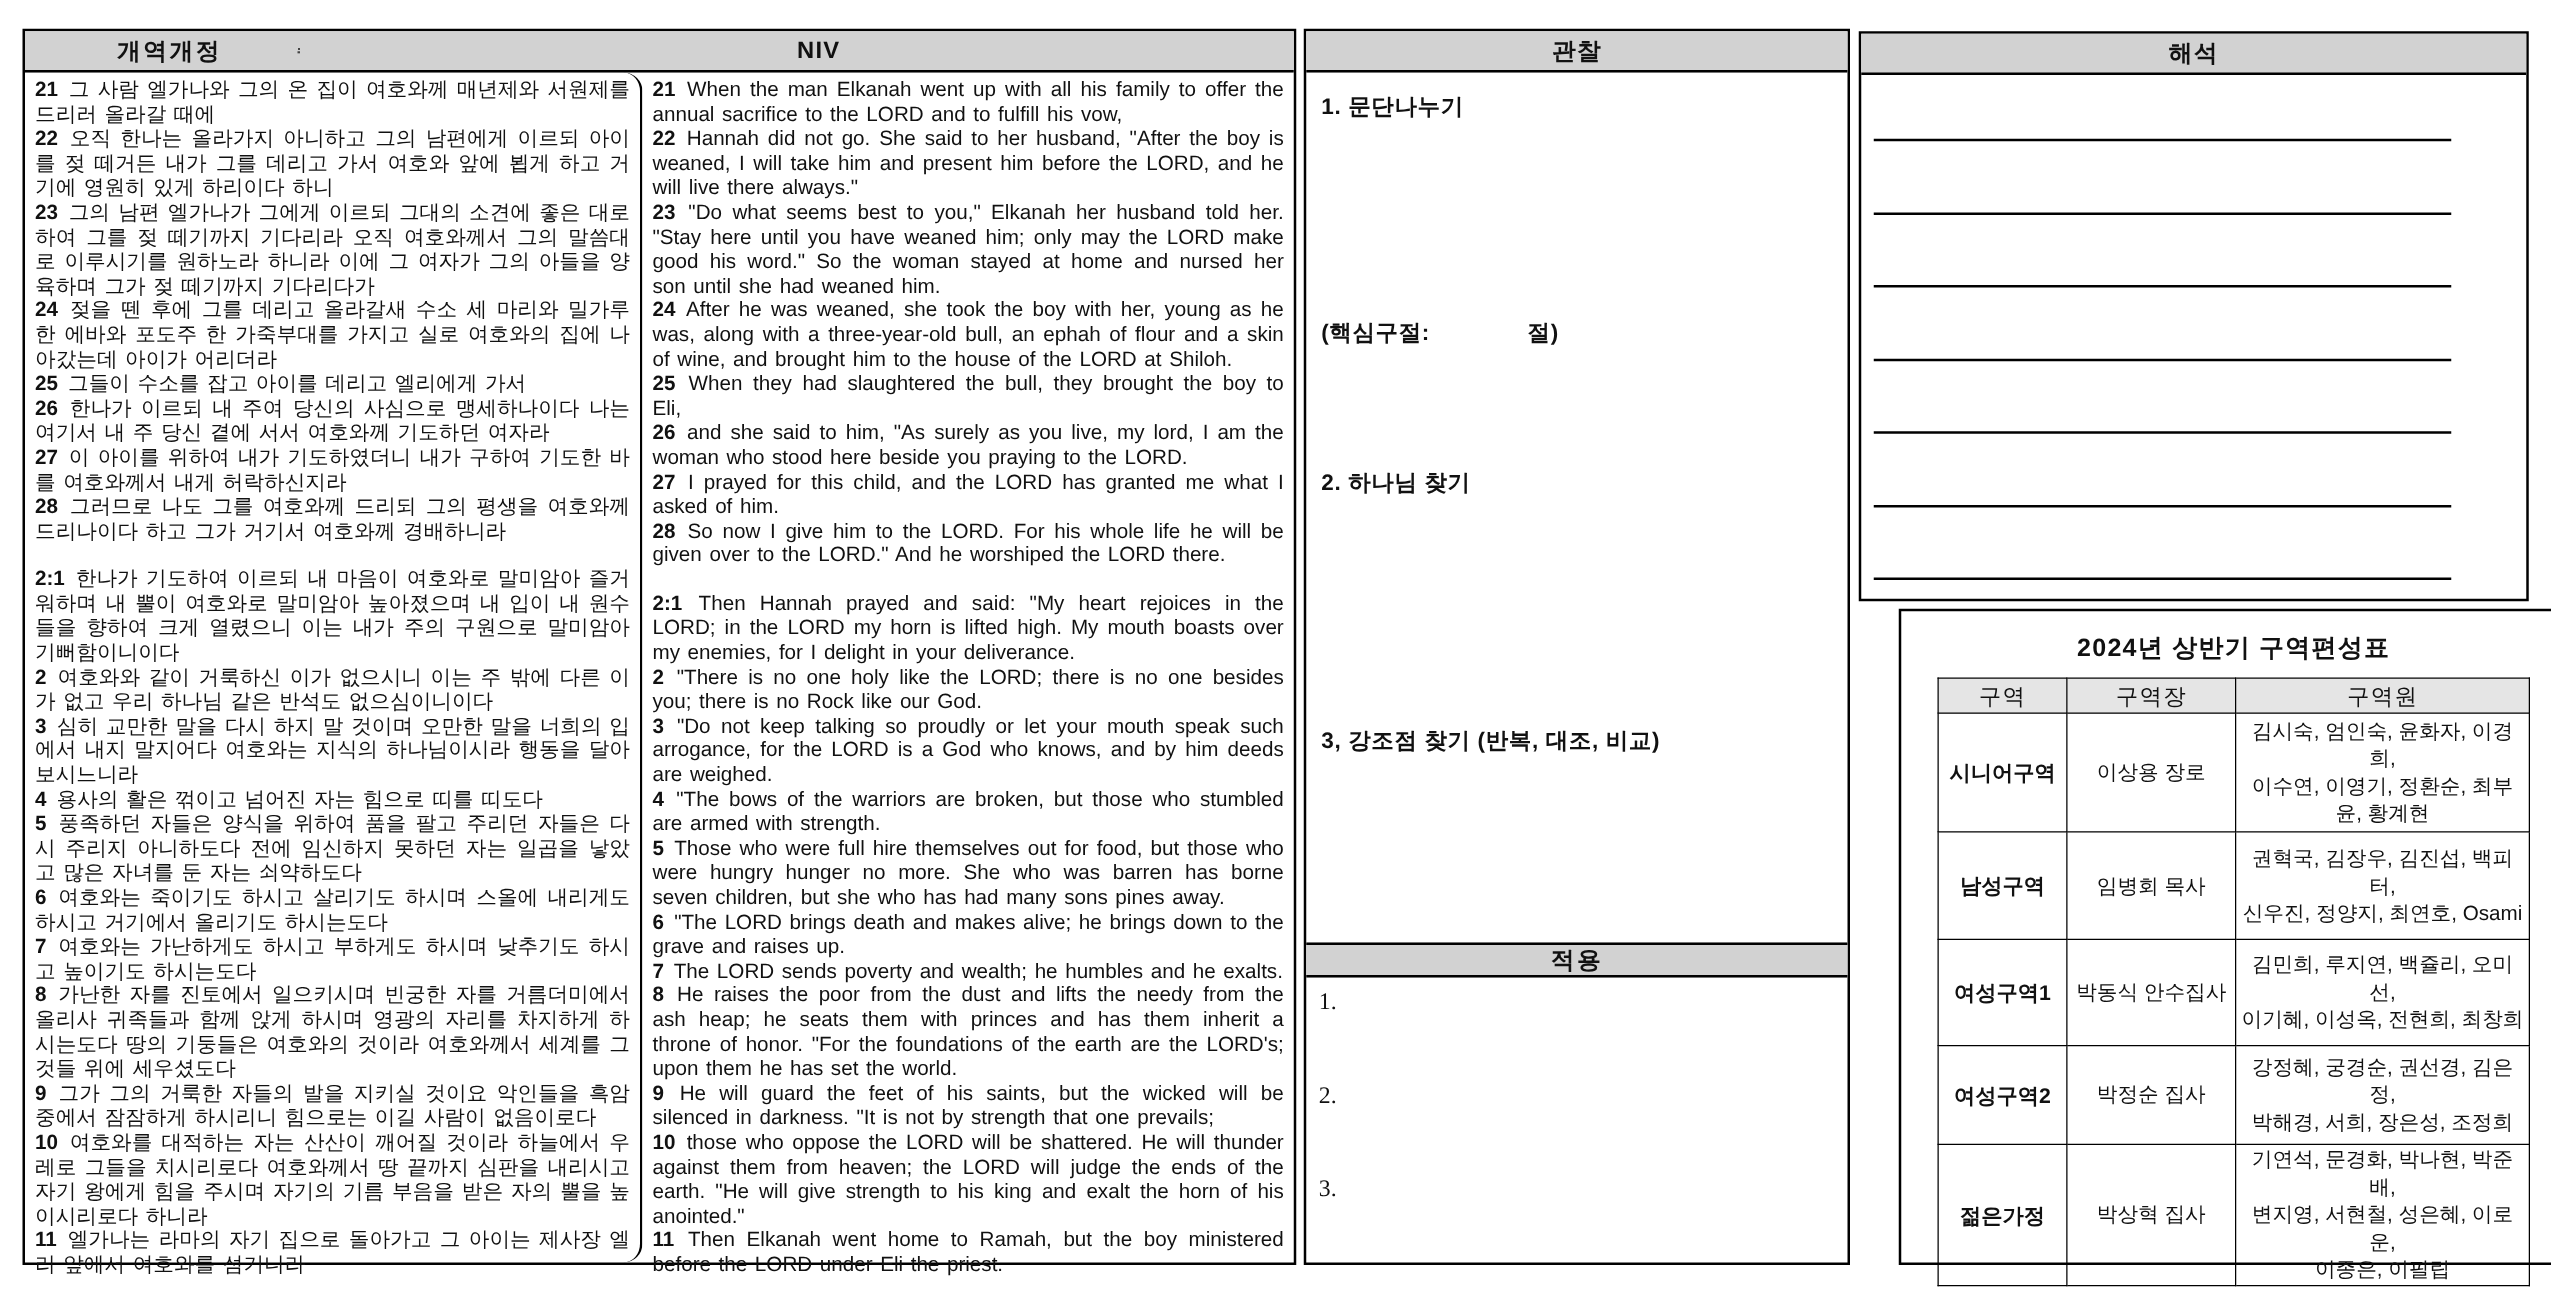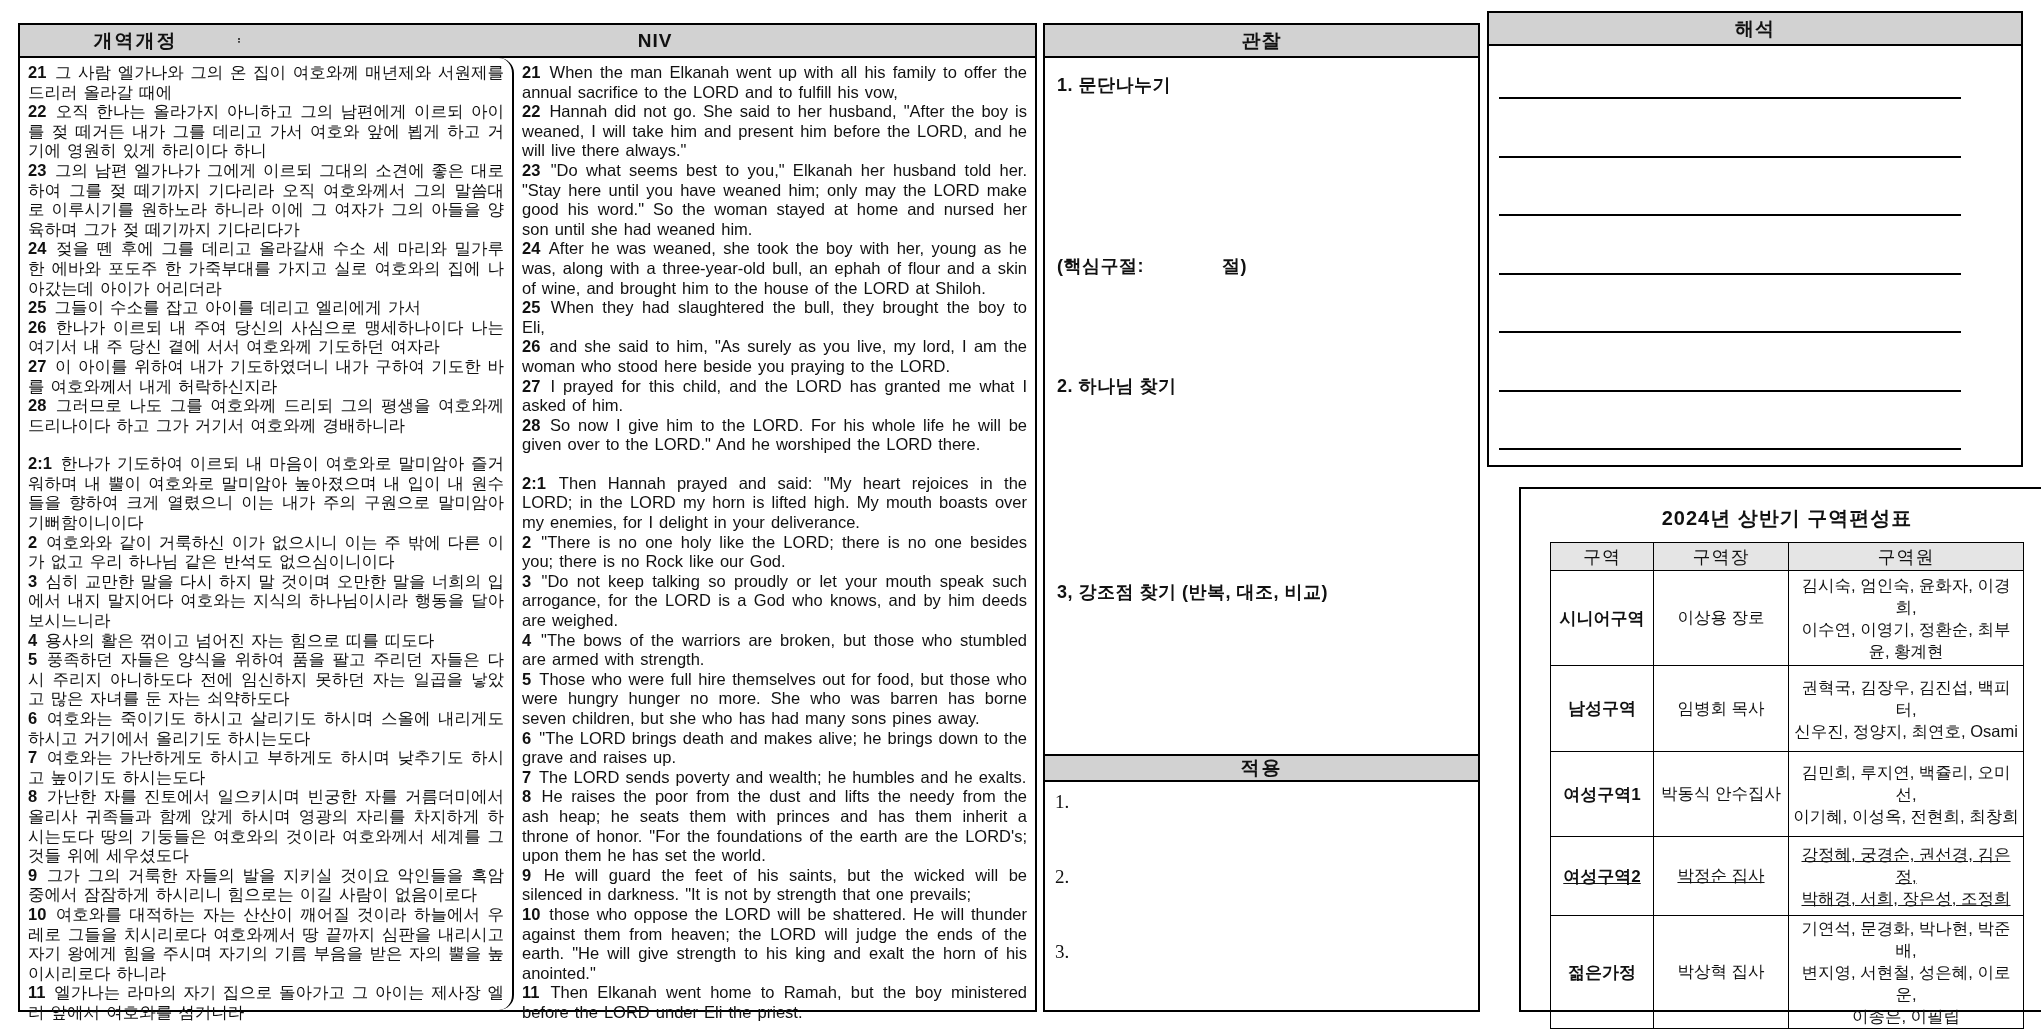--- a/index.html
+++ b/index.html
@@ -34,35 +34,35 @@
   #obs-key{top:229px;display:flex;align-items:baseline;}
   #obs-key .suffix{margin-left:78px;}
   #obs-item2{top:349px;}
   #obs-item3{top:555px;}
   #apply-band{position:absolute;left:0;top:729px;width:100%;height:28px;background:#d2d2d2;
     border-top:2px solid #000;border-bottom:2px solid #000;box-sizing:border-box;
     display:flex;align-items:center;justify-content:center;font-weight:bold;font-size:19px;letter-spacing:2px;}
   .apply-num{position:absolute;left:10px;font-family:"Liberation Serif","DejaVu Serif",serif;font-size:19px;}
   #apply-1{top:766px;} #apply-2{top:841px;} #apply-3{top:916px;}
   
-  #interp-top{left:1487px;top:11px;width:536px;height:456px;}
+  #interp-top{left:1487px;top:25px;width:536px;height:456px;}
   .write-line{position:absolute;left:10px;width:462px;border-top:2px solid #000;height:0;}
   #interp-bottom{left:1519px;top:487px;width:536px;height:525px;}
   #roster-title{text-align:center;margin-top:16px;font-size:20px;font-weight:bold;letter-spacing:1px;}
   table.roster{border-collapse:collapse;margin:10px auto 0 auto;width:473px;table-layout:fixed;}
   table.roster th,table.roster td{border:1.5px solid #000;text-align:center;vertical-align:middle;padding:1px 4px;box-sizing:border-box;}
   table.roster th{background:#e5e5e5;font-size:18px;font-weight:normal;height:28px;letter-spacing:1px;}
   table.roster col.c1{width:103px;} table.roster col.c2{width:135px;} table.roster col.c3{width:235px;}
   td.group{font-weight:bold;font-size:17px;margin-top:24px;}
   td.leader{font-size:16.5px;}
   td.members{font-size:16.5px;line-height:22px;}
   tbody tr:nth-child(1) td{height:95px;}
   tbody tr:nth-child(2) td{height:86px;}
   tbody tr:nth-child(3) td{height:85px;}
-  tbody tr:nth-child(4) td{height:79px;text-decoration:underline;}
+  tbody tr:nth-child(4) td{height:79px;}
   tbody tr:nth-child(5) td{height:86px;}
 </style>
 </head>
 <body>
 
 <div class="block" id="left-block">
   <div class="band" id="left-header">
     <div class="hcell" id="hcell-krv">개역개정</div>
     <div class="hcell" id="hcell-niv">NIV</div>
   </div>

